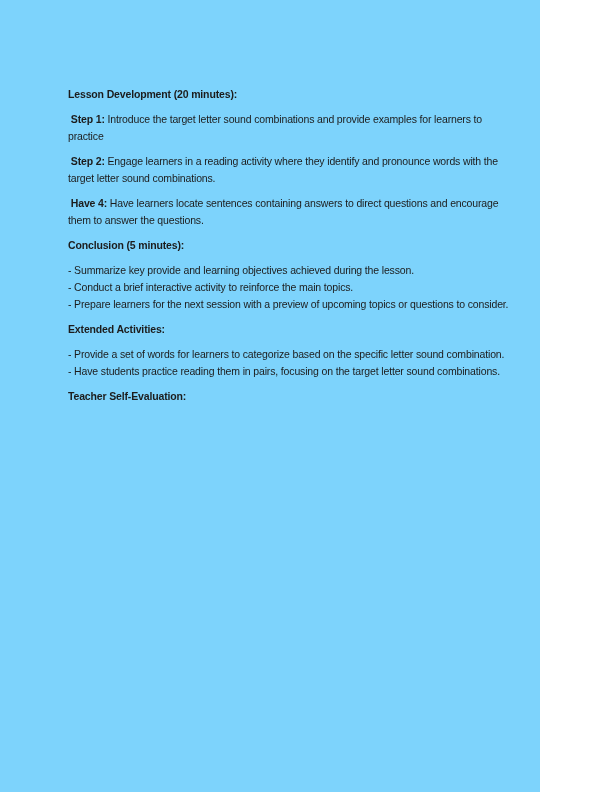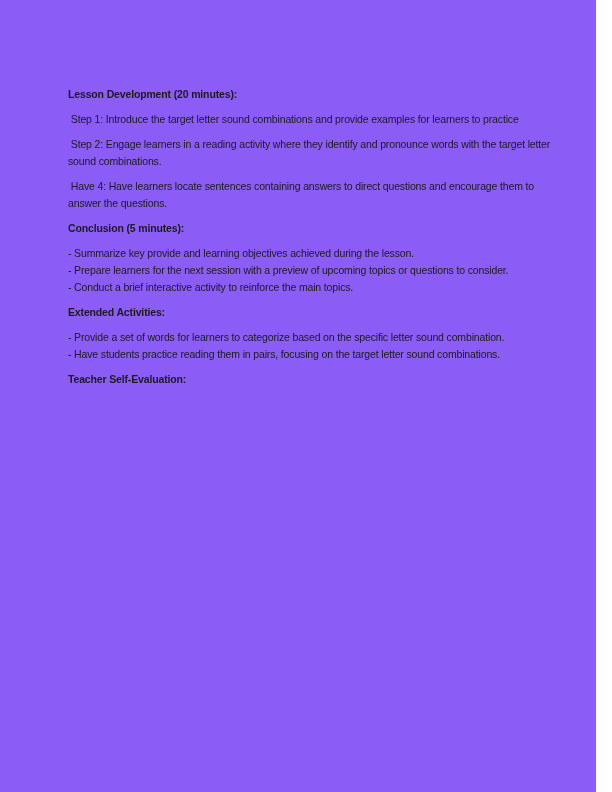--- a/index.html
+++ b/index.html
@@ -2,24 +2,24 @@
 <html><head>
 <meta charset="utf-8">
 <style>
   html, body {
     margin: 0;
     padding: 0;
     background: #ffffff;
   }
   .page {
     position: relative;
-    width: 596px;
+    width: 540px;
     height: 792px;
     box-sizing: border-box;
-    background: #8b5cf6;
+    background: #7dd3fc;
     padding: 86px 28px 0 68px;
     font-family: "Liberation Sans", "DejaVu Sans", sans-serif;
     font-size: 10.5px;
     letter-spacing: -0.15px;
     color: #1c1c1c;
     overflow: hidden;
   }
   .section {
     margin: 0;
     padding: 0;
@@ -32,21 +32,21 @@
   }
   .section:first-child .heading {
     margin-top: 0;
   }
   .para {
     margin: 0 0 7.5px 0;
     line-height: 17.3px;
     white-space: pre-wrap;
   }
   .para strong {
-    font-weight: 400;
+    font-weight: 700;
     text-align: center;
   }
   .bullet-group {
     margin: 0 0 7.5px 0;
   }
   .bullet-line {
     margin: 0;
     line-height: 17.3px;
     white-space: pre-wrap;
   }
@@ -64,22 +64,22 @@
     <p class="para"><strong> Step 2:</strong><span> Engage learners in a reading activity where they identify and pronounce words with the target letter sound combinations.</span></p>
 
 
     <p class="para"><strong> Have 4:</strong><span> Have learners locate sentences containing answers to direct questions and encourage them to answer the questions.</span></p>
   </div>
 
   <div class="section">
     <p class="heading">Conclusion (5 minutes):</p>
     <div class="bullet-group">
       <p class="bullet-line">- Summarize key provide and learning objectives achieved during the lesson.</p>
+      <p class="bullet-line">- Conduct a brief interactive activity to reinforce the main topics.</p>
       <p class="bullet-line">- Prepare learners for the next session with a preview of upcoming topics or questions to consider.</p>
-      <p class="bullet-line">- Conduct a brief interactive activity to reinforce the main topics.</p>
     </div>
   </div>
 
   <div class="section">
     <p class="heading">Extended Activities:</p>
     <div class="bullet-group">
       <p class="bullet-line">- Provide a set of words for learners to categorize based on the specific letter sound combination.</p>
       <p class="bullet-line">- Have students practice reading them in pairs, focusing on the target letter sound combinations.</p>
     </div>
   </div>

